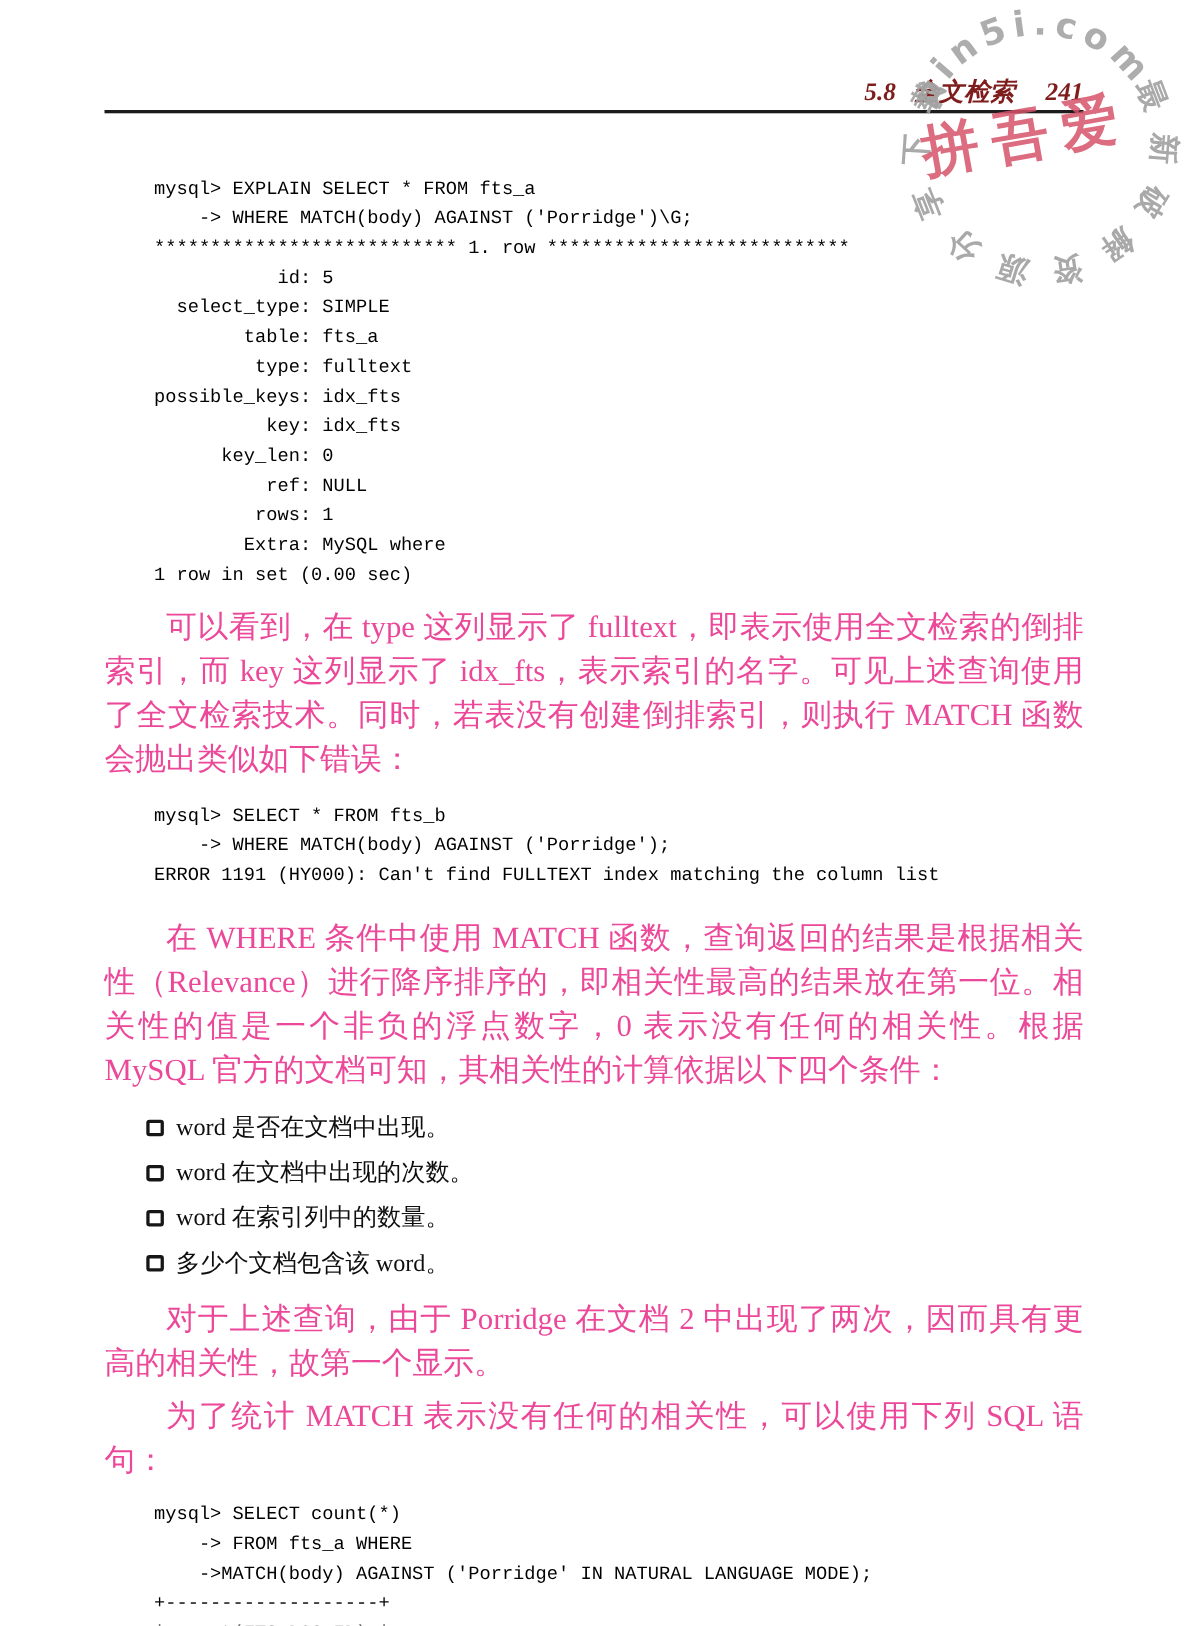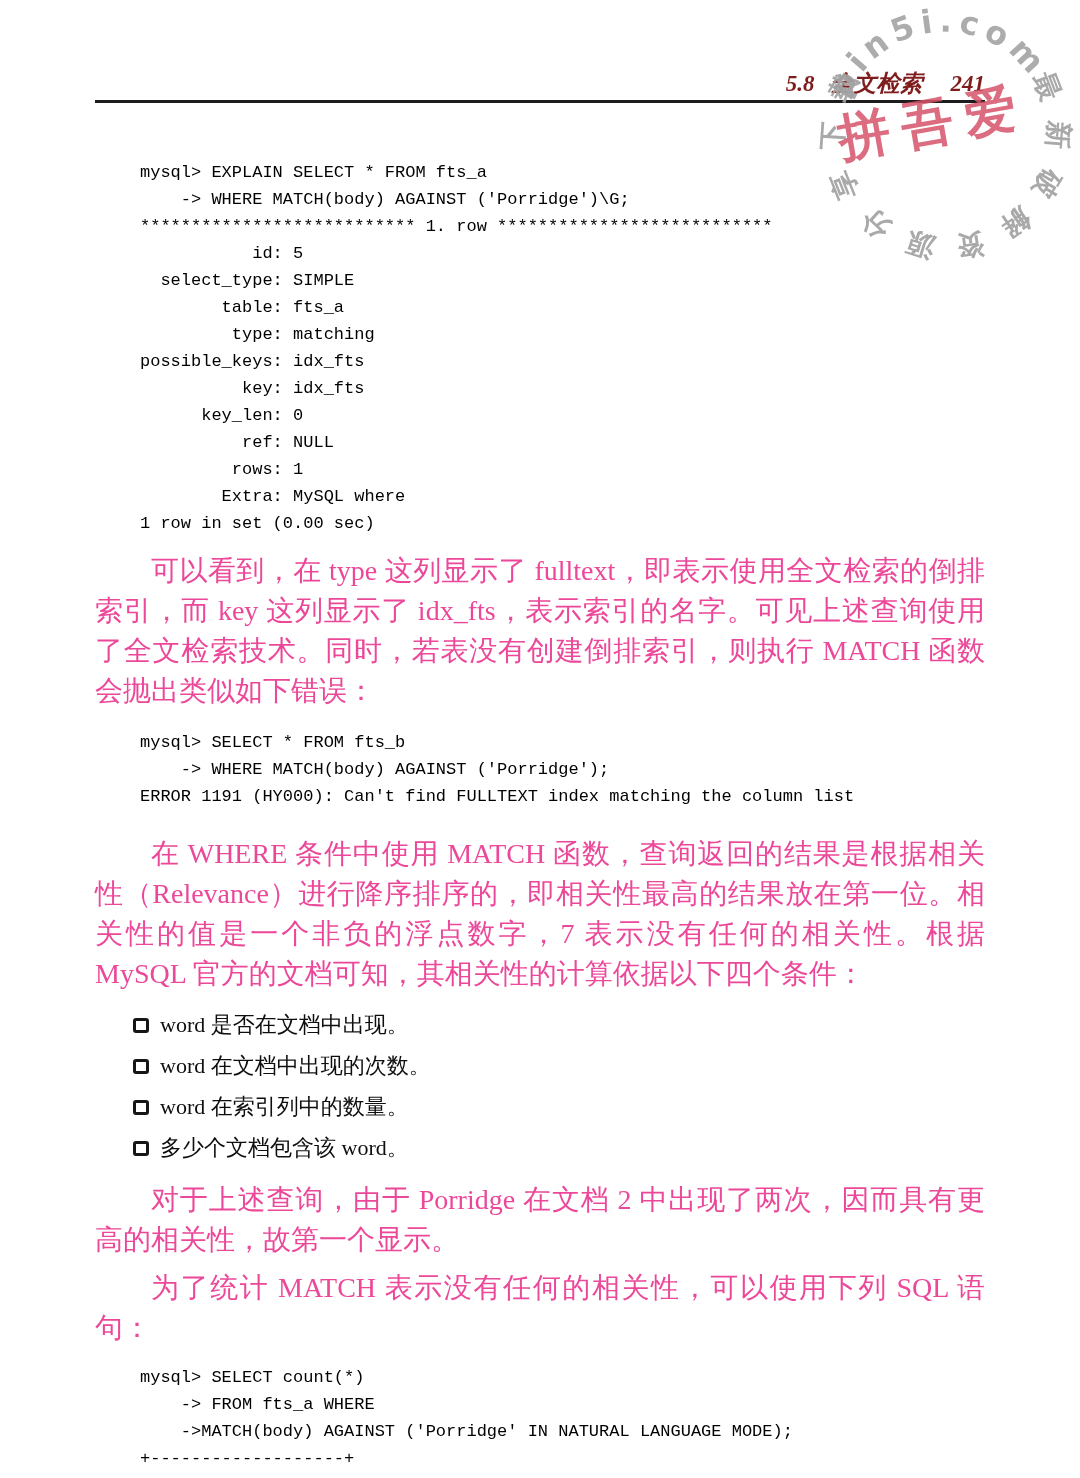--- a/index.html
+++ b/index.html
@@ -106,39 +106,39 @@
   </div>
   <div class="rule"></div>
 
   <div class="code code-explain">
     <div class="cl">mysql&gt; EXPLAIN SELECT * FROM fts_a</div>
     <div class="cl">    -&gt; WHERE MATCH(body) AGAINST ('Porridge')\G;</div>
     <div class="cl">*************************** 1. row ***************************</div>
     <div class="cl">           id: 5</div>
     <div class="cl">  select_type: SIMPLE</div>
     <div class="cl">        table: fts_a</div>
-    <div class="cl">         type: matching</div>
+    <div class="cl">         type: fulltext</div>
     <div class="cl">possible_keys: idx_fts</div>
     <div class="cl">          key: idx_fts</div>
     <div class="cl">      key_len: 0</div>
     <div class="cl">          ref: NULL</div>
     <div class="cl">         rows: 1</div>
     <div class="cl">        Extra: MySQL where</div>
     <div class="cl">1 row in set (0.00 sec)</div>
   </div>
 
   <p class="para para-1">可以看到，在 type 这列显示了 fulltext，即表示使用全文检索的倒排索引，而 key 这列显示了 idx_fts，表示索引的名字。可见上述查询使用了全文检索技术。同时，若表没有创建倒排索引，则执行 MATCH 函数会抛出类似如下错误：</p>
 
   <div class="code code-error">
     <div class="cl">mysql&gt; SELECT * FROM fts_b</div>
     <div class="cl">    -&gt; WHERE MATCH(body) AGAINST ('Porridge');</div>
     <div class="cl">ERROR 1191 (HY000): Can't find FULLTEXT index matching the column list</div>
   </div>
 
-  <p class="para para-2">在 WHERE 条件中使用 MATCH 函数，查询返回的结果是根据相关性（Relevance）进行降序排序的，即相关性最高的结果放在第一位。相关性的值是一个非负的浮点数字，7 表示没有任何的相关性。根据 MySQL 官方的文档可知，其相关性的计算依据以下四个条件：</p>
+  <p class="para para-2">在 WHERE 条件中使用 MATCH 函数，查询返回的结果是根据相关性（Relevance）进行降序排序的，即相关性最高的结果放在第一位。相关性的值是一个非负的浮点数字，0 表示没有任何的相关性。根据 MySQL 官方的文档可知，其相关性的计算依据以下四个条件：</p>
 
   <div class="bullets">
     <div class="bullet"><span class="sq"></span><span>word 是否在文档中出现。</span></div>
     <div class="bullet"><span class="sq"></span><span>word 在文档中出现的次数。</span></div>
     <div class="bullet"><span class="sq"></span><span>word 在索引列中的数量。</span></div>
     <div class="bullet"><span class="sq"></span><span>多少个文档包含该 word。</span></div>
   </div>
 
   <p class="para para-3">对于上述查询，由于 Porridge 在文档 2 中出现了两次，因而具有更高的相关性，故第一个显示。</p>
   <p class="para para-4">为了统计 MATCH 表示没有任何的相关性，可以使用下列 SQL 语句：</p>

